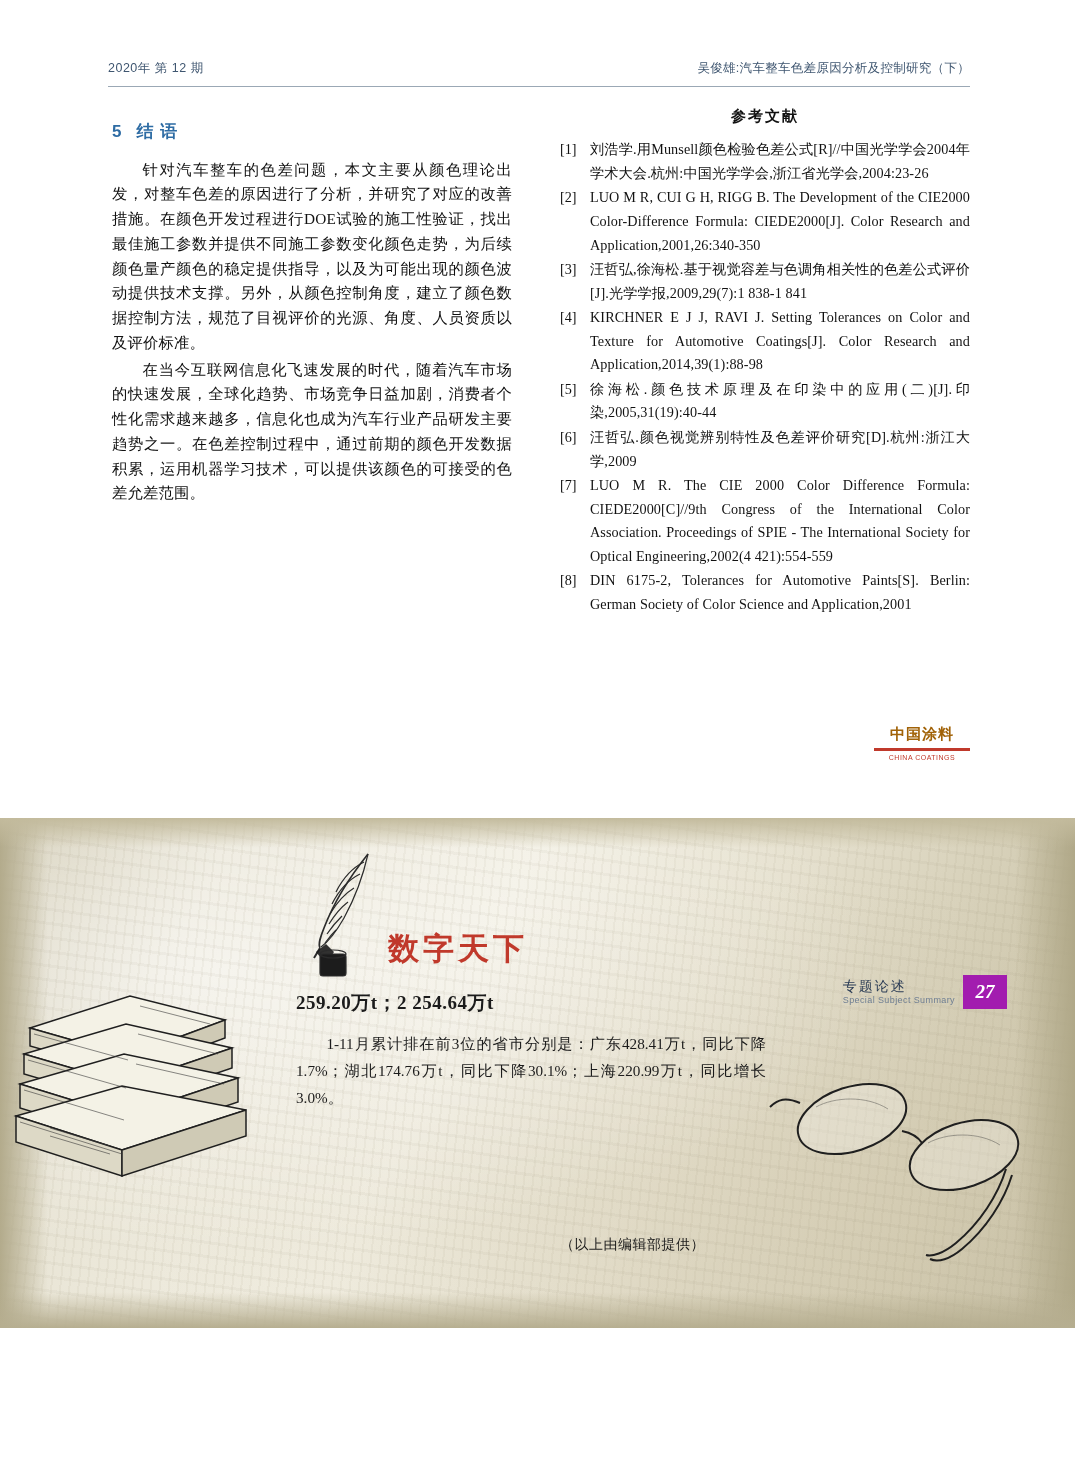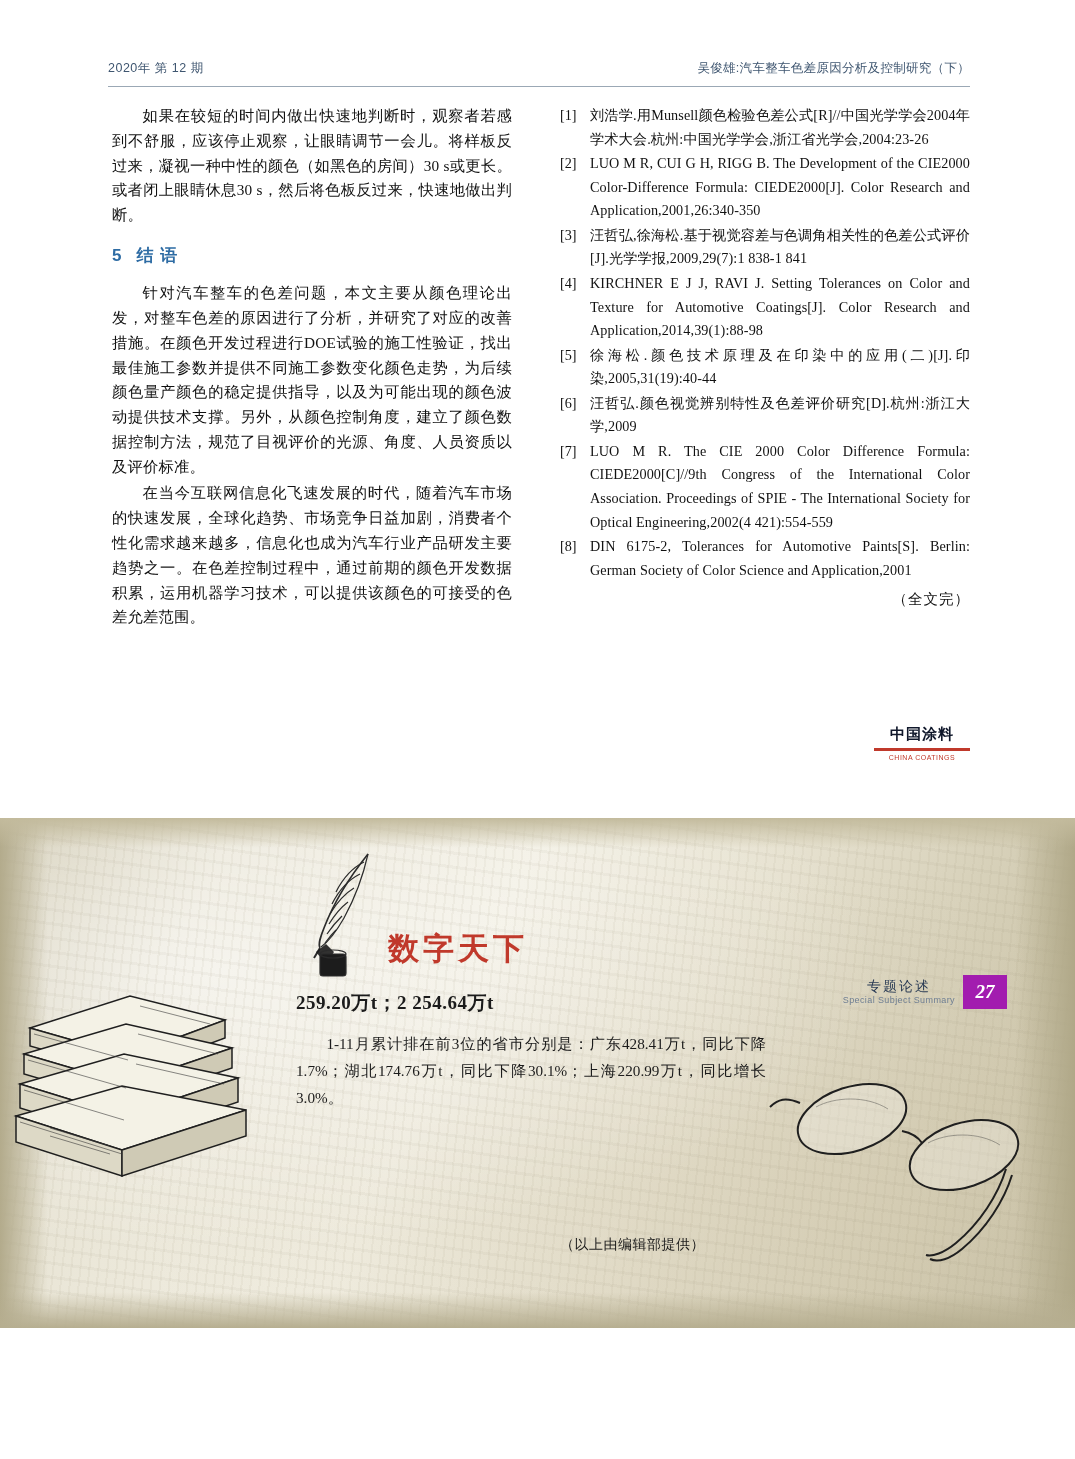--- a/index.html
+++ b/index.html
@@ -109,21 +109,21 @@
 
   
   .logo {
     position: absolute;
     right: 0;
     top: 618px;
     width: 96px;
     text-align: center;
   }
   .logo .cn {
-    color: #0f172a;
+    color: #a16207;
     font-weight: bold;
     font-size: 15px;
     letter-spacing: 1px;
     font-family: "Liberation Sans", sans-serif;
   }
   .logo .en {
     color: #c0392b;
     font-size: 7px;
     letter-spacing: 0.5px;
     font-family: "Liberation Sans", sans-serif;
@@ -225,21 +225,21 @@
 
   
   .footer {
     position: absolute;
     right: 68px;
     bottom: 48px;
     display: flex;
     align-items: center;
   }
   .footer-texts {
-    text-align: center;
+    text-align: left;
     margin-right: 8px;
     line-height: 1.2;
   }
   .footer-cn {
     font-size: 14px;
     color: #2b3c55;
     letter-spacing: 2px;
     font-family: "Liberation Sans", sans-serif;
   }
   .footer-en {
@@ -266,31 +266,31 @@
 <body>
 
 <div class="page">
 
   <div class="header">
     <span class="left">2020年 第 12 期</span>
     <span class="right">吴俊雄:汽车整车色差原因分析及控制研究（下）</span>
   </div>
 
   <div class="col col-left">
-    <p class="para">如果在较短的时间内做出快速地判断时，观察者若感到不舒服，应该停止观察，让眼睛调节一会儿。将样板反过来，凝视一种中性的颜色（如黑色的房间）30 s或更长。或者闭上眼睛休息30 s，然后将色板反过来，快速地做出判断。</p>
 
     <div class="section-title">
       <span class="num">5</span><span>结  语</span>
     </div>
 
     <p class="para">针对汽车整车的色差问题，本文主要从颜色理论出发，对整车色差的原因进行了分析，并研究了对应的改善措施。在颜色开发过程进行DOE试验的施工性验证，找出最佳施工参数并提供不同施工参数变化颜色走势，为后续颜色量产颜色的稳定提供指导，以及为可能出现的颜色波动提供技术支撑。另外，从颜色控制角度，建立了颜色数据控制方法，规范了目视评价的光源、角度、人员资质以及评价标准。</p>
     <p class="para">在当今互联网信息化飞速发展的时代，随着汽车市场的快速发展，全球化趋势、市场竞争日益加剧，消费者个性化需求越来越多，信息化也成为汽车行业产品研发主要趋势之一。在色差控制过程中，通过前期的颜色开发数据积累，运用机器学习技术，可以提供该颜色的可接受的色差允差范围。</p>
   </div>
 
   <div class="col col-right">
+    <div class="ref-title">参考文献</div>
     <ul class="ref-list">
       <li class="ref-item">
         <span class="ref-num">[1]</span>
         <span class="ref-text">刘浩学.用Munsell颜色检验色差公式[R]//中国光学学会2004年学术大会.杭州:中国光学学会,浙江省光学会,2004:23-26</span>
       </li>
       <li class="ref-item">
         <span class="ref-num">[2]</span>
         <span class="ref-text">LUO M R, CUI G H, RIGG B. The Development of the CIE2000 Color-Difference Formula: CIEDE2000[J]. Color Research and Application,2001,26:340-350</span>
       </li>
       <li class="ref-item">
@@ -311,21 +311,20 @@
       </li>
       <li class="ref-item">
         <span class="ref-num">[7]</span>
         <span class="ref-text">LUO M R. The CIE 2000 Color Difference Formula: CIEDE2000[C]//9th Congress of the International Color Association. Proceedings of SPIE - The International Society for Optical Engineering,2002(4 421):554-559</span>
       </li>
       <li class="ref-item">
         <span class="ref-num">[8]</span>
         <span class="ref-text">DIN 6175-2, Tolerances for Automotive Paints[S]. Berlin: German Society of Color Science and Application,2001</span>
       </li>
     </ul>
-    <div class="end-mark">（全文完）</div>
 
     <div class="logo">
       <div class="cn">中国涂料</div>
       <div class="bar"></div>
       <div class="en">CHINA COATINGS</div>
     </div>
   </div>
 
   <div class="feature">
     <div class="edge-l"></div>

